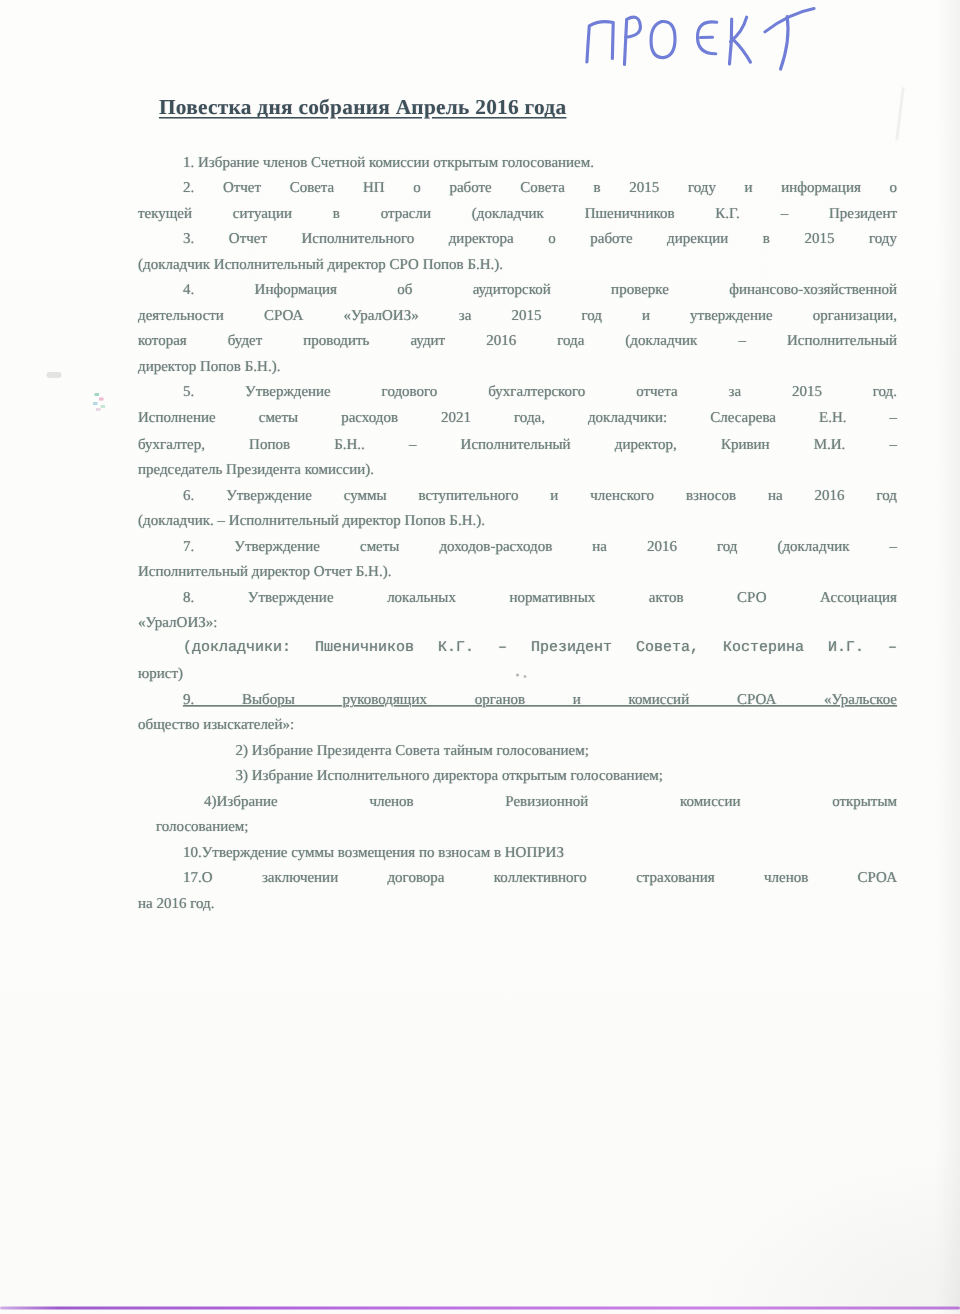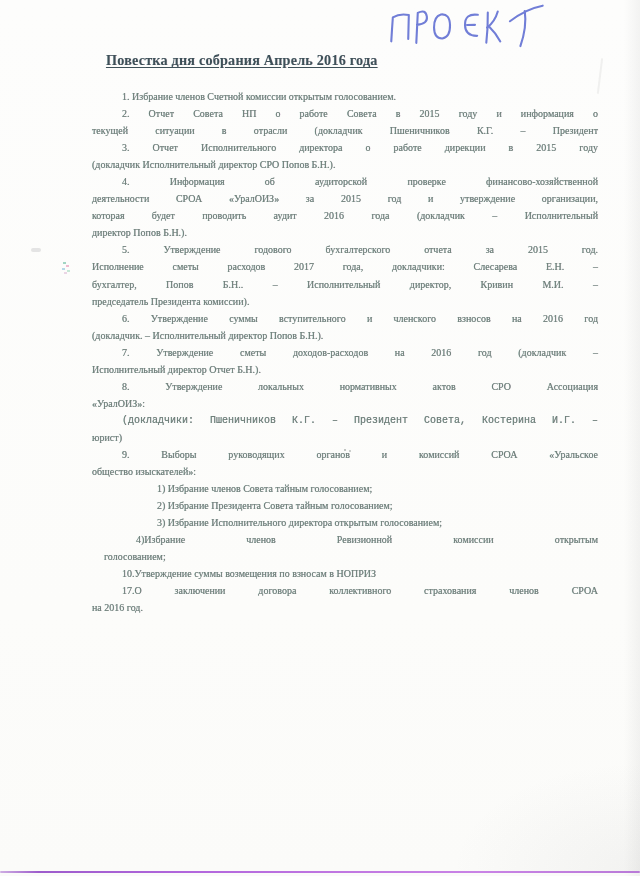--- a/index.html
+++ b/index.html
@@ -2,21 +2,21 @@
 <html lang="ru"><head>
 <meta charset="utf-8">
 <style>
   html,body{margin:0;padding:0;background:#ffffff;}
   body{width:640px;height:876px;overflow:hidden;}
   .page{
     position:relative;width:640px;height:876px;overflow:hidden;
     background:linear-gradient(180deg,#fdfdfc 0%,#fcfcfa 70%,#fbfbf9 100%);
     font-family:"Liberation Serif","DejaVu Serif",serif;
   }
-  .content{position:absolute;left:0;top:0;right:0;padding:52px 42px 0 92px;}
+  .content{position:absolute;left:0;top:12px;right:0;padding:52px 42px 0 92px;}
   .doc-title{
     font-size:14.2px;font-weight:bold;color:#3e5058;
     text-decoration:underline;text-underline-offset:2px;
     margin:0 0 19px 14px;letter-spacing:0.2px;line-height:17px;
     text-shadow:0.5px 0 rgba(205,110,150,0.22), -0.5px 0 rgba(80,180,170,0.18);
   }
   .agenda{display:block;}
   .line{
     font-size:10px;line-height:17.05px;color:#70807a;
     text-align:justify;text-align-last:left;white-space:normal;
@@ -69,34 +69,33 @@
         <div class="line" style="padding-left: 30px;">1. Избрание членов Счетной комиссии открытым голосованием.</div>
         <div class="line stretch" style="padding-left: 30px;">2. Отчет Совета НП о работе Совета в 2015 году и информация о</div>
         <div class="line stretch" style="padding-left: 0px;">текущей ситуации в отрасли  (докладчик Пшеничников К.Г. – Президент</div>
         <div class="line stretch" style="padding-left: 30px;">3. Отчет Исполнительного директора о работе дирекции в 2015 году</div>
         <div class="line" style="padding-left: 0px;">(докладчик Исполнительный директор СРО Попов Б.Н.).</div>
         <div class="line stretch" style="padding-left: 30px;">4. Информация об аудиторской проверке финансово-хозяйственной</div>
         <div class="line stretch" style="padding-left: 0px;">деятельности СРОА «УралОИЗ» за 2015 год и утверждение организации,</div>
         <div class="line stretch" style="padding-left: 0px;">которая будет проводить аудит  2016 года  (докладчик – Исполнительный</div>
         <div class="line" style="padding-left: 0px;">директор Попов Б.Н.).</div>
         <div class="line stretch" style="padding-left: 30px;">5. Утверждение годового бухгалтерского отчета за 2015 год.</div>
-        <div class="line stretch" style="padding-left: 0px;">Исполнение сметы расходов 2017 года, докладчики: Слесарева Е.Н. –</div>
+        <div class="line stretch" style="padding-left: 0px;">Исполнение сметы расходов 2021 года, докладчики: Слесарева Е.Н. –</div>
         <div class="line stretch" style="padding-left: 0px;">бухгалтер, Попов Б.Н.. – Исполнительный директор,  Кривин М.И. –</div>
         <div class="line" style="padding-left: 0px;">председатель Президента комиссии).</div>
         <div class="line stretch" style="padding-left: 30px;">6. Утверждение суммы вступительного и членского взносов на 2016 год</div>
         <div class="line" style="padding-left: 0px;">(докладчик. – Исполнительный директор Попов Б.Н.).</div>
         <div class="line stretch" style="padding-left: 30px;">7. Утверждение сметы доходов-расходов на 2016 год  (докладчик –</div>
         <div class="line" style="padding-left: 0px;">Исполнительный директор Отчет Б.Н.).</div>
         <div class="line stretch" style="padding-left: 30px;">8. Утверждение  локальных нормативных актов СРО Ассоциация</div>
         <div class="line" style="padding-left: 0px;">«УралОИЗ»:</div>
         <div class="line stretch" style="padding-left: 30px; font-family: Liberation Mono, monospace;">(докладчики: Пшеничников К.Г. – Президент Совета,  Костерина И.Г. –</div>
         <div class="line" style="padding-left: 0px;">юрист)</div>
-        <div class="line stretch" style="padding-left: 30px;">9. Выборы руководящих органов и комиссий СРОА «Уральское</div>
+        <div class="line stretch" style="padding-left: 30px; text-decoration: underline;">9. Выборы руководящих органов и комиссий СРОА «Уральское</div>
         <div class="line" style="padding-left: 0px;">общество изыскателей»:</div>
-        <div class="line" style="padding-left: 65px;">1) Избрание членов Совета тайным голосованием;</div>
         <div class="line" style="padding-left: 65px;">2) Избрание Президента Совета тайным голосованием;</div>
         <div class="line" style="padding-left: 65px;">3) Избрание  Исполнительного директора открытым голосованием;</div>
         <div class="line stretch" style="padding-left: 44px;">4)Избрание членов Ревизионной комиссии открытым</div>
         <div class="line" style="padding-left: 0px; margin-left: 12px;">голосованием;</div>
         <div class="line" style="padding-left: 30px;">10.Утверждение суммы возмещения по взносам в НОПРИЗ</div>
         <div class="line stretch" style="padding-left: 30px;">17.О заключении  договора  коллективного страхования  членов СРОА</div>
         <div class="line" style="padding-left: 0px;">на 2016 год.</div>
       </div>
   </div>
 

